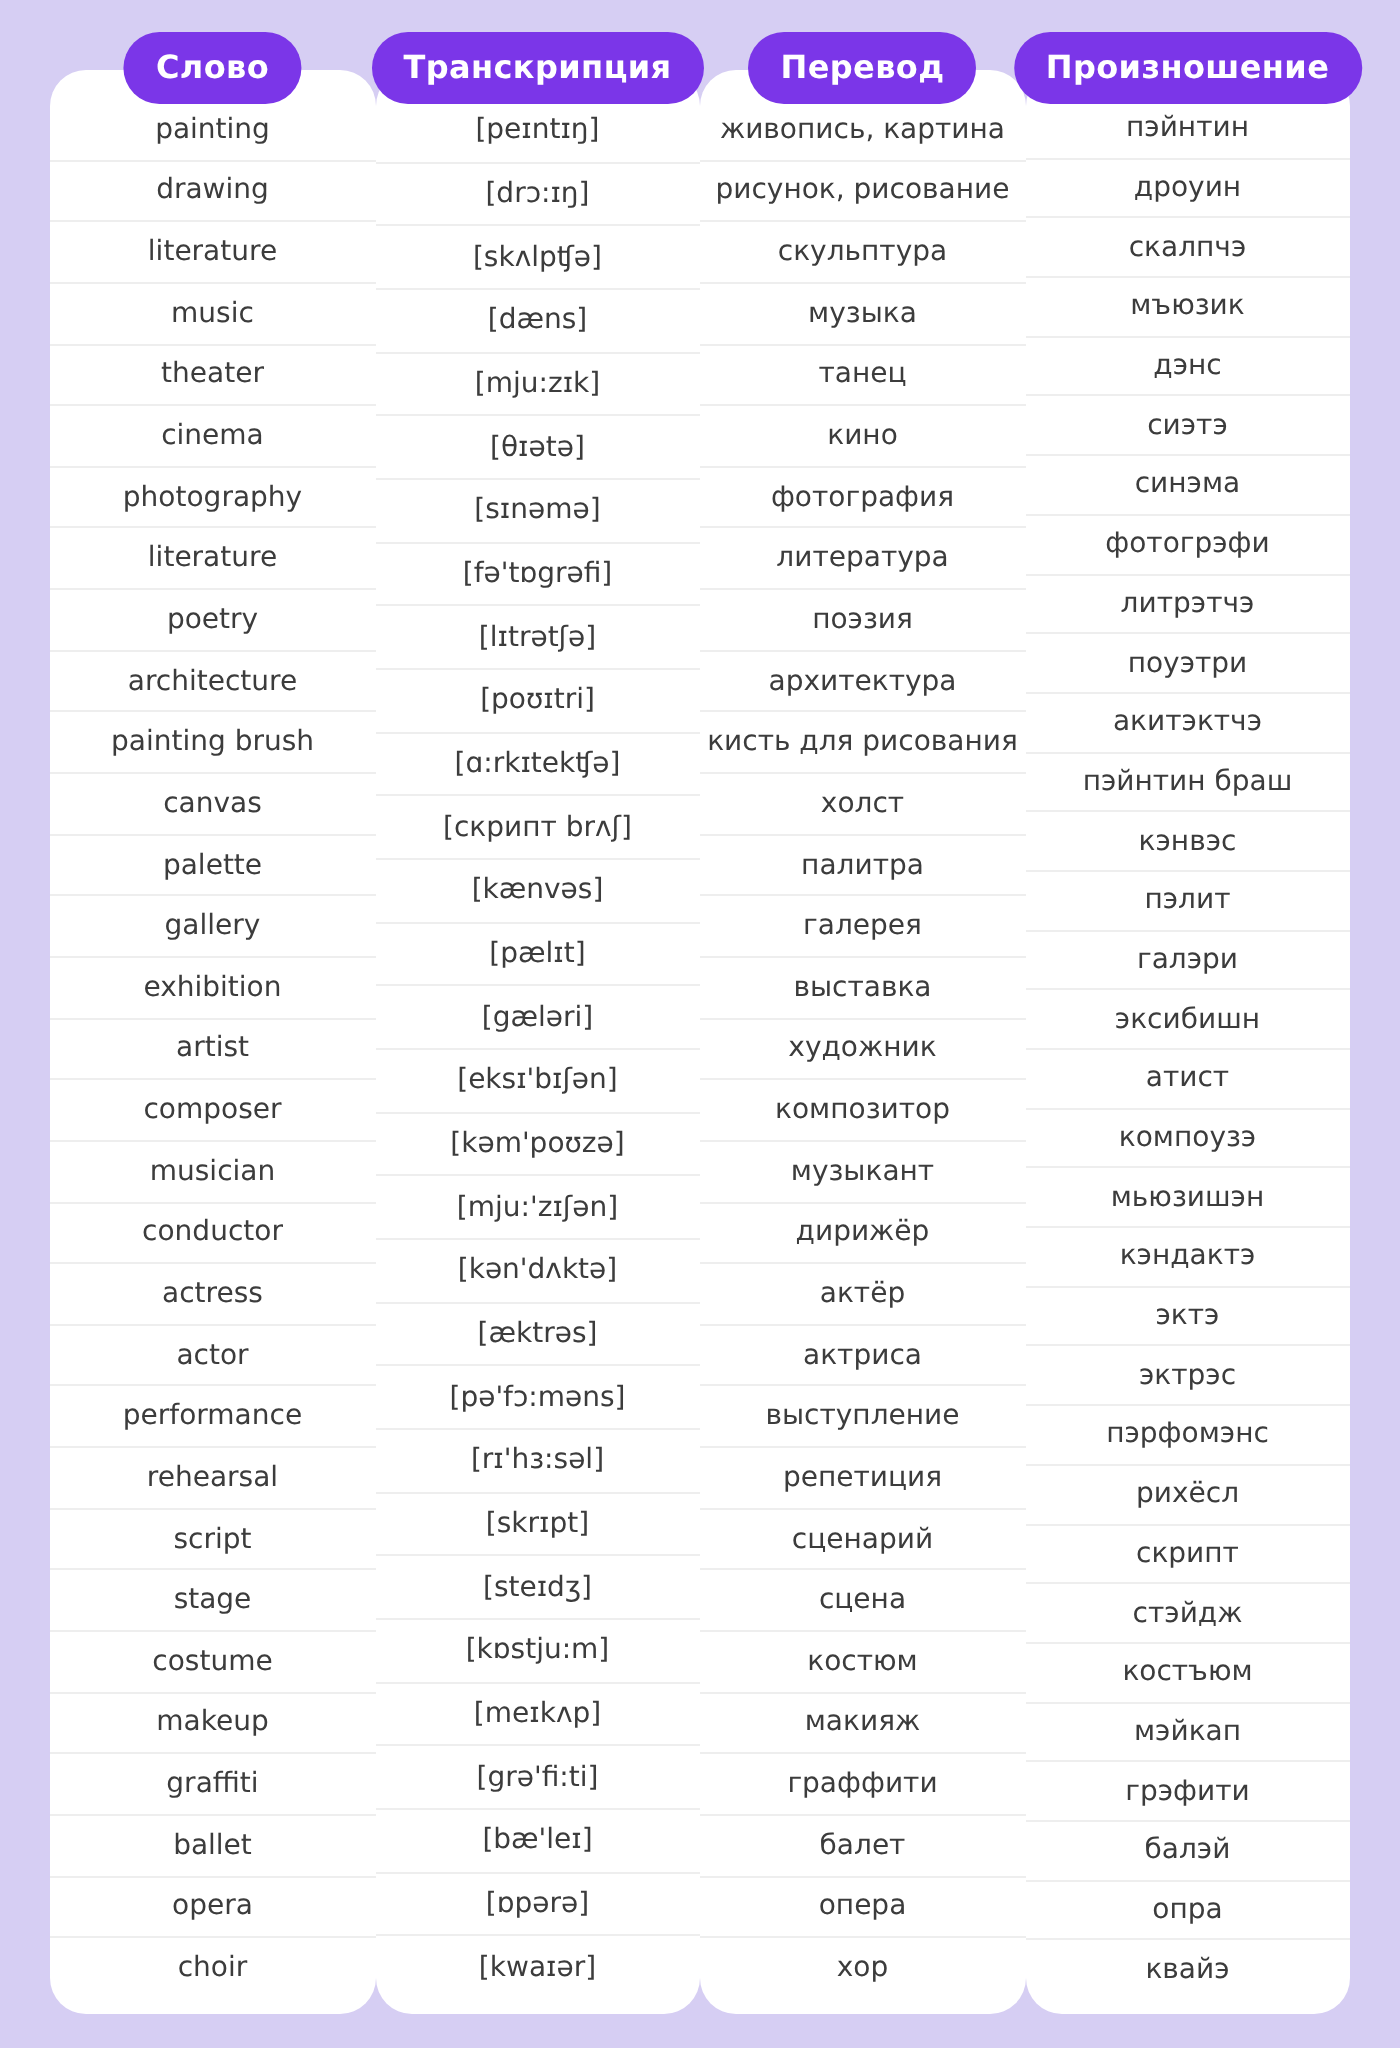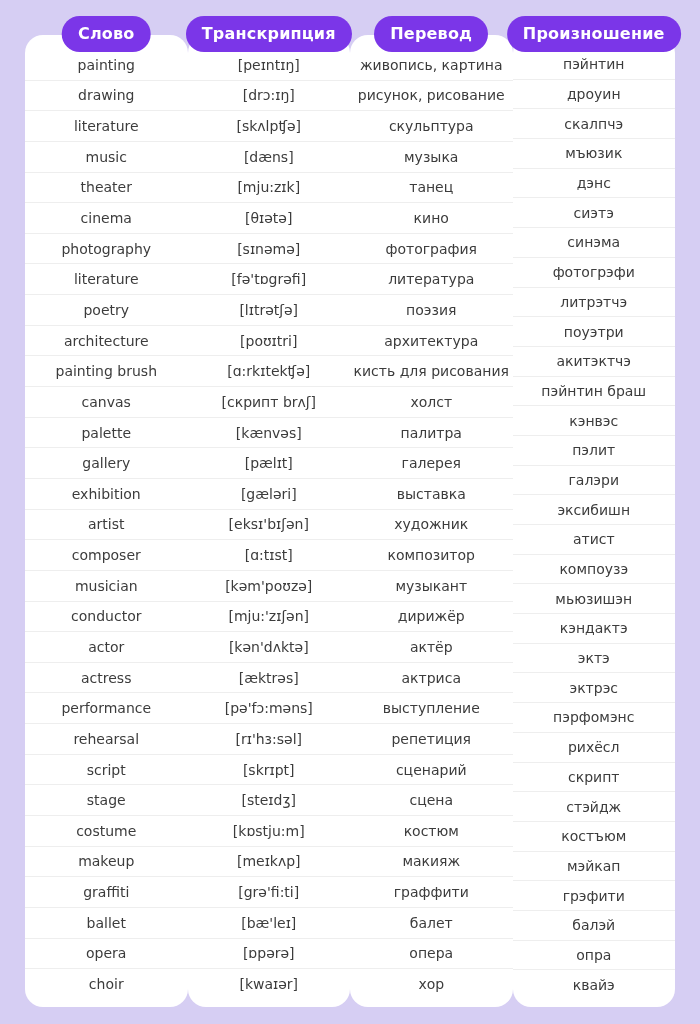--- a/index.html
+++ b/index.html
@@ -59,22 +59,22 @@
         <div class="cell sep">architecture</div>
         <div class="cell sep">painting brush</div>
         <div class="cell sep">canvas</div>
         <div class="cell sep">palette</div>
         <div class="cell sep">gallery</div>
         <div class="cell sep">exhibition</div>
         <div class="cell sep">artist</div>
         <div class="cell sep">composer</div>
         <div class="cell sep">musician</div>
         <div class="cell sep">conductor</div>
+        <div class="cell sep">actress</div>
         <div class="cell sep">actor</div>
-        <div class="cell sep">actress</div>
         <div class="cell sep">performance</div>
         <div class="cell sep">rehearsal</div>
         <div class="cell sep">script</div>
         <div class="cell sep">stage</div>
         <div class="cell sep">costume</div>
         <div class="cell sep">makeup</div>
         <div class="cell sep">graffiti</div>
         <div class="cell sep">ballet</div>
         <div class="cell sep">opera</div>
         <div class="cell sep">choir</div>
@@ -90,21 +90,20 @@
         <div class="cell sep">[sɪnəmə]</div>
         <div class="cell sep">[fə'tɒgrəfi]</div>
         <div class="cell sep">[lɪtrətʃə]</div>
         <div class="cell sep">[poʊɪtri]</div>
         <div class="cell sep">[ɑ:rkɪtekʧə]</div>
         <div class="cell sep">[скрипт brʌʃ]</div>
         <div class="cell sep">[kænvəs]</div>
         <div class="cell sep">[pælɪt]</div>
         <div class="cell sep">[gæləri]</div>
         <div class="cell sep">[eksɪ'bɪʃən]</div>
-        <div class="cell sep">[ɑ:tɪst]</div>
         <div class="cell sep">[kəm'poʊzə]</div>
         <div class="cell sep">[mju:'zɪʃən]</div>
         <div class="cell sep">[kən'dʌktə]</div>
         <div class="cell sep">[æktrəs]</div>
         <div class="cell sep">[pə'fɔ:məns]</div>
         <div class="cell sep">[rɪ'hɜ:səl]</div>
         <div class="cell sep">[skrɪpt]</div>
         <div class="cell sep">[steɪdʒ]</div>
         <div class="cell sep">[kɒstju:m]</div>
         <div class="cell sep">[meɪkʌp]</div>

